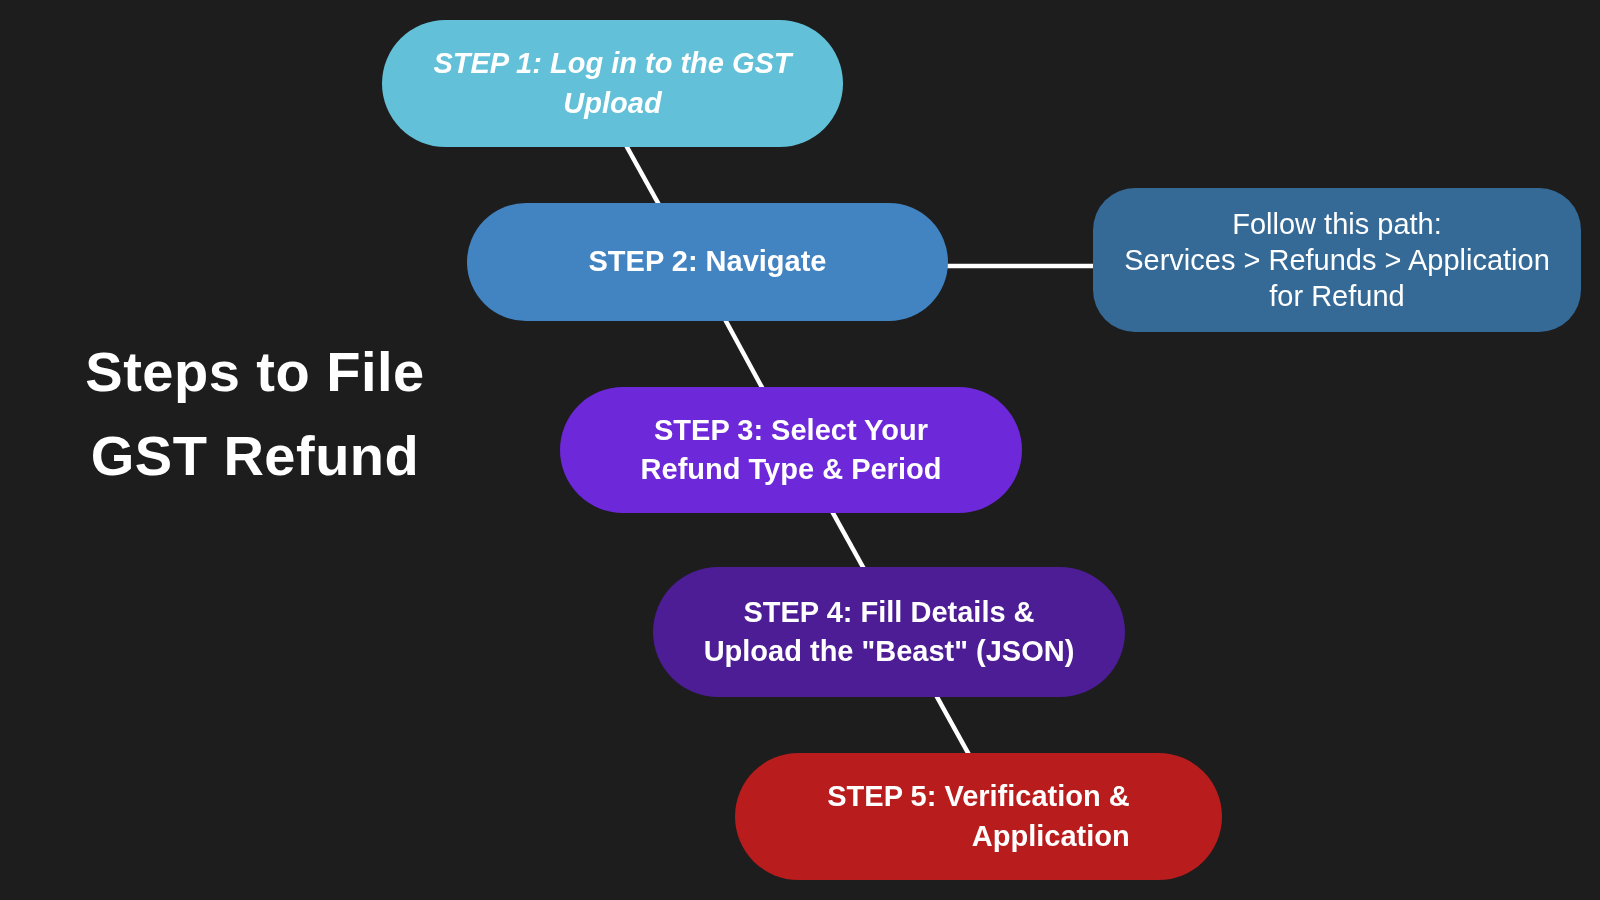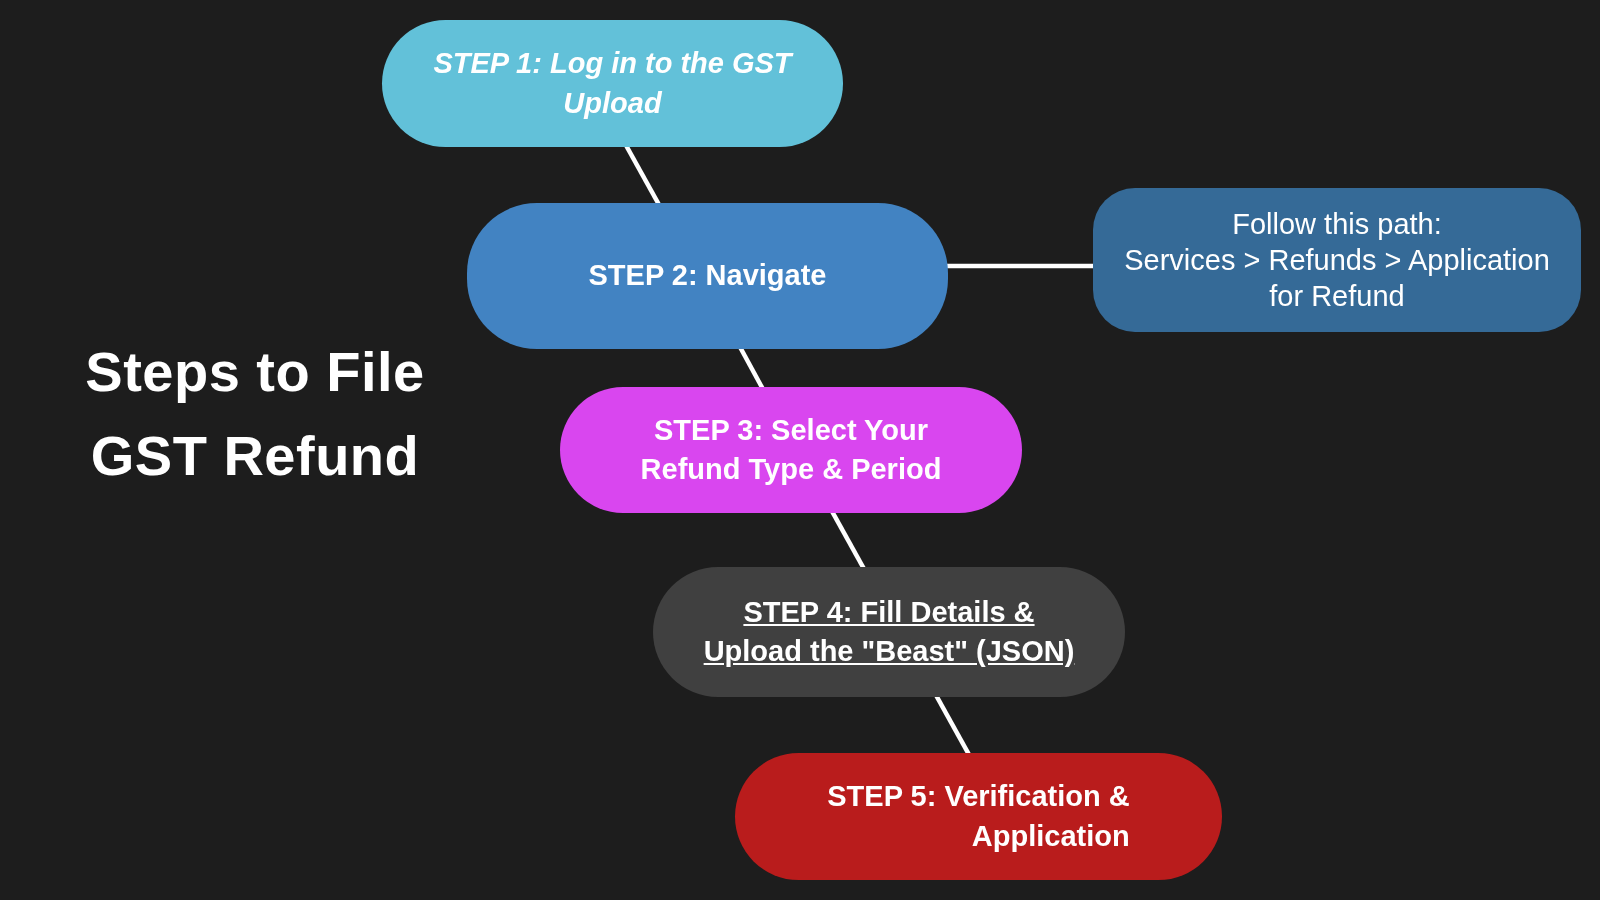--- a/index.html
+++ b/index.html
@@ -30,21 +30,21 @@
   }
   .step {
     border-radius: 70px;
     font-weight: 700;
     font-size: 29px;
     line-height: 1.35;
     padding: 0 30px;
   }
   .ln { display: block; }
   #step1 { left: 382px; top:  20px; width: 461px; height: 127px; }
-  #step2 { left: 467px; top: 203px; width: 481px; height: 146px; }
+  #step2 { left: 467px; top: 203px; width: 481px; height: 118px; }
   #step3 { left: 560px; top: 387px; width: 462px; height: 126px; }
   #step4 { left: 653px; top: 567px; width: 472px; height: 130px; }
   #step5 { left: 735px; top: 753px; width: 487px; height: 127px; }
   .note {
     left: 1052px; top: 188px; width: 488px; height: 144px;
     border-radius: 42px;
     font-weight: 400;
     font-size: 29px;
     line-height: 1.25;
     padding: 0 10px;
@@ -94,28 +94,28 @@
   </div>
 
   <div class="node note" style="background-color: rgb(53, 106, 151);">
     <div>
       <span class="ln">Follow this path:</span>
       <span class="ln">Services &gt; Refunds &gt; Application</span>
       <span class="ln">for Refund</span>
     </div>
   </div>
 
-  <div class="node step" id="step3" style="background-color: #d946ef;">
+  <div class="node step" id="step3" style="background-color: #6d28d9;">
     <div>
       <span class="ln">STEP 3: Select Your</span>
       <span class="ln">Refund Type &amp; Period</span>
     </div>
   </div>
 
-  <div class="node step" id="step4" style="background-color: #404040; text-decoration: underline;">
+  <div class="node step" id="step4" style="background-color: #4c1d95;">
     <div>
       <span class="ln">STEP 4: Fill Details &amp;</span>
       <span class="ln">Upload the "Beast" (JSON)</span>
     </div>
   </div>
 
   <div class="node step" id="step5" style="background-color: #b91c1c; text-align: right;">
     <div>
       <span class="ln">STEP 5: Verification &amp;</span>
       <span class="ln">Application</span>

